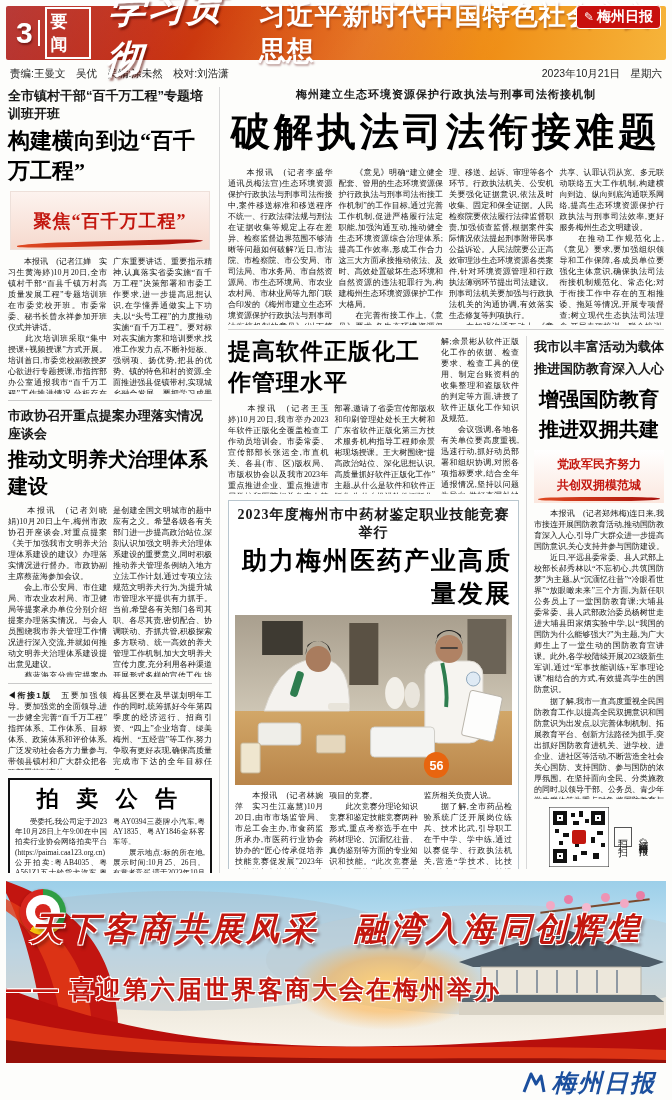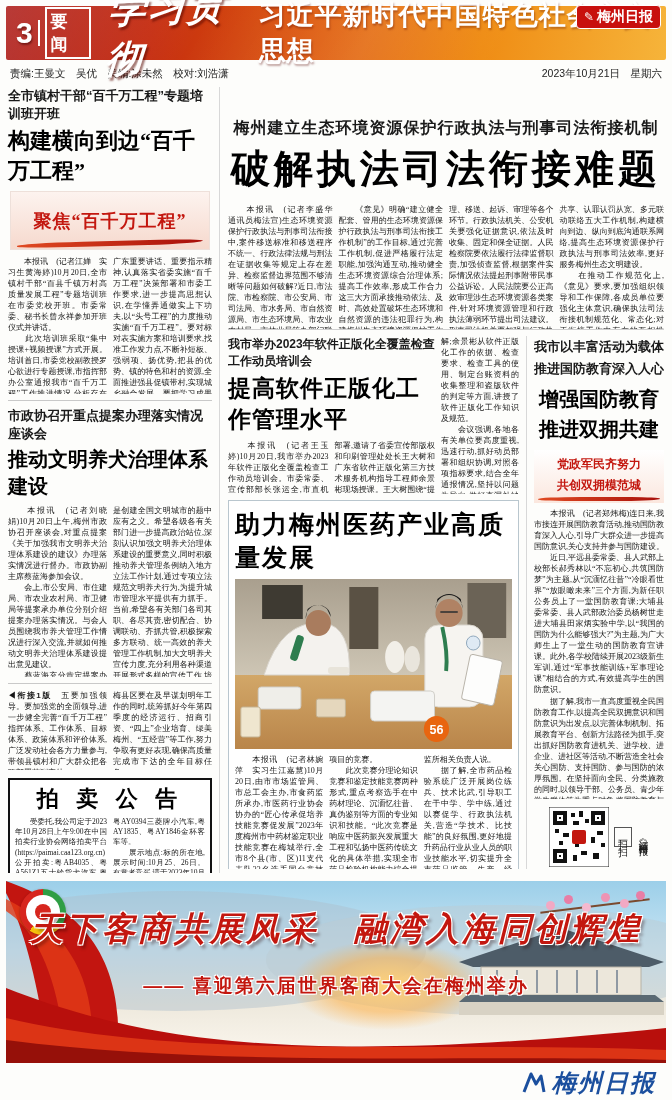--- a/index.html
+++ b/index.html
@@ -60,39 +60,39 @@
   .cont-body { height:80px; }
   .cont-tag { font-weight:bold; font-family:"Liberation Sans",sans-serif; }
   
   .notice { border:2px solid #111; padding:4px 5px; margin-top:8px; background:#fff; }
   .notice-title { text-align:center; font-family:"Liberation Serif",serif; font-weight:900; color:#000; }
   .auction-title { font-size:22px; letter-spacing:6px; }
   .notice .bt { font-size:7.5px; line-height:1.36; }
   .auction-body { height:74px; margin-top:3px; }
   
   .art-c { height:242px; overflow:hidden; }
-  .kicker-c { font-size:16px; font-weight:bold; text-align:center; letter-spacing:1px; margin-bottom:3px;margin-top:31px; }
+  .kicker-c { font-size:11px; font-weight:bold; text-align:center; letter-spacing:1px; margin-bottom:3px; }
   .headline-c { font-size:39px; text-align:center; letter-spacing:4px; margin-bottom:8px; }
   .c-body { height:158px; }
   
   .lower { display:flex; gap:7px; border-top:1px solid #d0d0d0; padding-top:6px; height:540px; overflow:hidden; }
   .mid { flex:1; min-width:0; border-right:1px solid #d8d8d8; padding-right:7px; }
   .rail { width:130px; flex:none; display:flex; flex-direction:column; overflow:hidden; }
   
   .art-d { display:flex; gap:6px; height:158px; overflow:hidden; }
   .d-main { flex:1; min-width:0; }
   .kicker-d { font-size:12px; font-weight:bold; margin-bottom:3px; }
   .headline-d { font-size:23px; letter-spacing:1px; margin-bottom:5px; }
   .d-body { height:108px; }
   .d-side { width:78px; flex:none; }
   .d-side .bt { height:100%; }
   
   .art-e { border:1px solid #b9c6ce; margin-top:6px; padding:5px 6px; height:370px; overflow:hidden; background:#fff; }
   .kicker-e { font-family:"Liberation Serif",serif; font-size:14px; font-weight:600; text-align:center; letter-spacing:1px; }
-  .headline-e { font-size:25px; text-align:left; letter-spacing:2px; margin:2px 0 5px; }
+  .headline-e { font-size:25px; text-align:right; letter-spacing:2px; margin:2px 0 5px; }
   .photo { width:100%; height:170px; display:block; }
   .e-body { height:128px; margin-top:5px; }
   
   .kicker-f { font-size:13px; font-weight:bold; text-align:center; line-height:1.7; white-space:pre-line; }
   .headline-f { font-size:20px; text-align:center; line-height:1.5; white-space:pre-line; margin:4px 0 2px; }
   .badge-f { position:relative; margin:4px 0 5px; padding:4px 2px 8px;
     background:linear-gradient(180deg,#fff,#fbe7de); color:#c3170f; text-align:center;
     font-family:"Liberation Serif",serif; font-weight:900; font-size:12px; line-height:1.7; white-space:pre-line; }
   .badge-f::after{ content:""; position:absolute; left:4px; right:4px; bottom:2px; height:4px;
     background:linear-gradient(90deg,#e04a22,#a80f0a); border-radius:60% 40% 50% 60%/90% 70% 100% 60%; }
@@ -117,22 +117,22 @@
   .emblem-core { width:34px; height:34px; border-radius:50%; background:#fff; display:flex; align-items:center; justify-content:center; }
   .emblem-dot { width:16px; height:16px; border-radius:50%; background:#d7261e; }
   .blossom { position:absolute; top:6px; right:16px; width:110px; height:40px; z-index:3; }
   .branch { position:absolute; top:18px; left:0; width:110px; border-top:2px solid #7a4a2f; transform:rotate(-7deg); }
   .petal { position:absolute; width:9px; height:9px; border-radius:50%; background:#f2a9c4;
     box-shadow:18px -6px 0 #e87ea6, 36px 2px 0 #f4b9cf, 55px -8px 0 #ef93b4, 74px -2px 0 #f2a9c4, 90px -10px 0 #e87ea6; top:14px; left:6px; }
   .building { position:absolute; right:2px; bottom:48px; width:205px; height:95px; z-index:2; }
   .ad-slogan { position:absolute; top:26px; left:0; right:0; text-align:center; z-index:4;
     font-family:"Liberation Serif",serif; font-style:italic; font-weight:900; font-size:33px; letter-spacing:3px; color:#c3170f;
     text-shadow:-1px -1px 0 #fff,1px -1px 0 #fff,-1px 1px 0 #fff,1px 1px 0 #fff,3px 4px 3px rgba(40,0,0,.35); }
-  .ad-sub { position:absolute; top:92px; left:0; right:0; text-align:center; z-index:4;
-    font-weight:900; font-size:19px; letter-spacing:2px; color:#c3170f;
+  .ad-sub { position:absolute; top:92px; left:0; right:0; text-align:left; z-index:4;
+    font-weight:900; font-size:25px; letter-spacing:2px; color:#c3170f;
     text-shadow:-1px -1px 0 #fff,1px -1px 0 #fff,-1px 1px 0 #fff,1px 1px 0 #fff; }
   
   .footer { height:40px; display:flex; justify-content:flex-end; align-items:center; gap:5px; padding-right:16px; }
   .footer-logo-text { font-family:"Liberation Serif",serif; font-style:italic; font-weight:900; font-size:24px; color:#1b4f9e; letter-spacing:2px; }
 </style>
 </head>
 <body>
 
 <div class="page">
 
@@ -220,35 +220,35 @@
 　　在推动工作规范化上,《意见》要求,要加强组织领导和工作保障,各成员单位要强化主体意识,确保执法司法衔接机制规范化、常态化;对于衔接工作中存在的互相推诿、拖延等情况,开展专项督查;树立现代生态执法司法理念,开展专项培训、联合培训;加大宣传力度,鼓励、引导公众参与、监督,营造良好的舆论环境。</div>
         </div>
       </div>
 
       <div class="lower">
 
         <div class="mid">
 
           <div class="art-d">
             <div class="d-main">
-              <div class="kicker-d">我市举办2023年软件正版化全覆盖检查工作动员培训会</div>
               <div class="headline headline-d">提高软件正版化工作管理水平</div>
               <div class="colset d-body">
                 <div class="bt">　　本报讯　(记者王玉婷)10月20日,我市举办2023年软件正版化全覆盖检查工作动员培训会。市委常委、宣传部部长张运全,市直机关、各县(市、区)版权局、市版权协会以及我市2023年重点推进企业、重点推进市属学校和医院相关负责人等参加会议。
 　　会议通报了我市开展2022年推进使用正版软件工作全覆盖检查情况,并对整改和回检工作作了</div>
                 <div class="bt">部署,邀请了省委宣传部版权和印刷管理处处长王大树和广东省软件正版化第三方技术服务机构指导工程师余景彬现场授课。王大树围绕“提高政治站位、深化思想认识,高质量抓好软件正版化工作”主题,从什么是软件和软件正版化,为什么推进软件正版化,如何做好软件正版化迎检工作等七个方面,对推进软件正版化工作的意义、形势、任务进行了详细讲</div>
               </div>
             </div>
             <div class="d-side">
               <div class="bt">解;余景彬从软件正版化工作的依据、检查要求、检查工具的使用、制定台账资料的收集整理和盗版软件的判定等方面,讲授了软件正版化工作知识及规范。
 　　会议强调,各地各有关单位要高度重视,迅速行动,抓好动员部署和组织协调,对照各项指标要求,结合全年通报情况,坚持以问题为导向,做好查漏补缺和整改工作。要压实主体责任,严肃追责问责,推动工作落细落实。对在省检查中出现问题被通报的单位,市推进使用正版软件工作联席会议办公室将按照督查问责有关规定追究责任。</div>
             </div>
           </div>
 
           <div class="art-e">
+            <div class="kicker-e">2023年度梅州市中药材鉴定职业技能竞赛举行</div>
             <div class="headline headline-e">助力梅州医药产业高质量发展</div>
             <svg class="photo" viewBox="0 0 286 170" preserveAspectRatio="none">
               <defs>
                 <linearGradient id="wallg" x1="0" y1="0" x2="0" y2="1">
                   <stop offset="0" stop-color="#a99f8e"></stop>
                     <stop offset="1" stop-color="#cfc7b6"></stop>
                 </linearGradient>
                 <linearGradient id="tableg" x1="0" y1="0" x2="0" y2="1">
                   <stop offset="0" stop-color="#d2a768"></stop>
                     <stop offset="1" stop-color="#b9854a"></stop>

